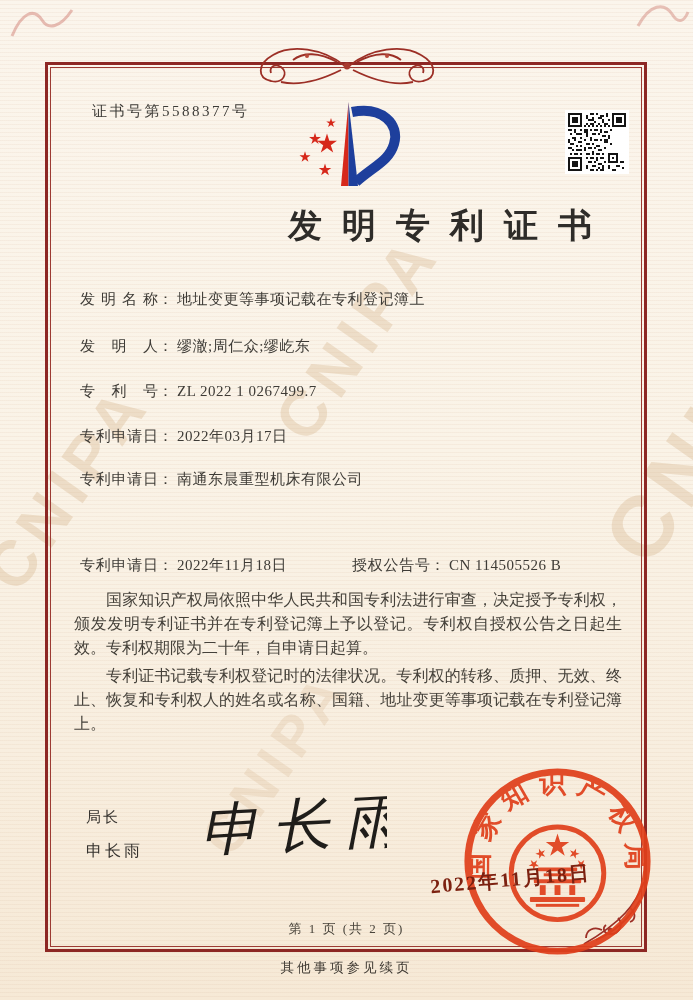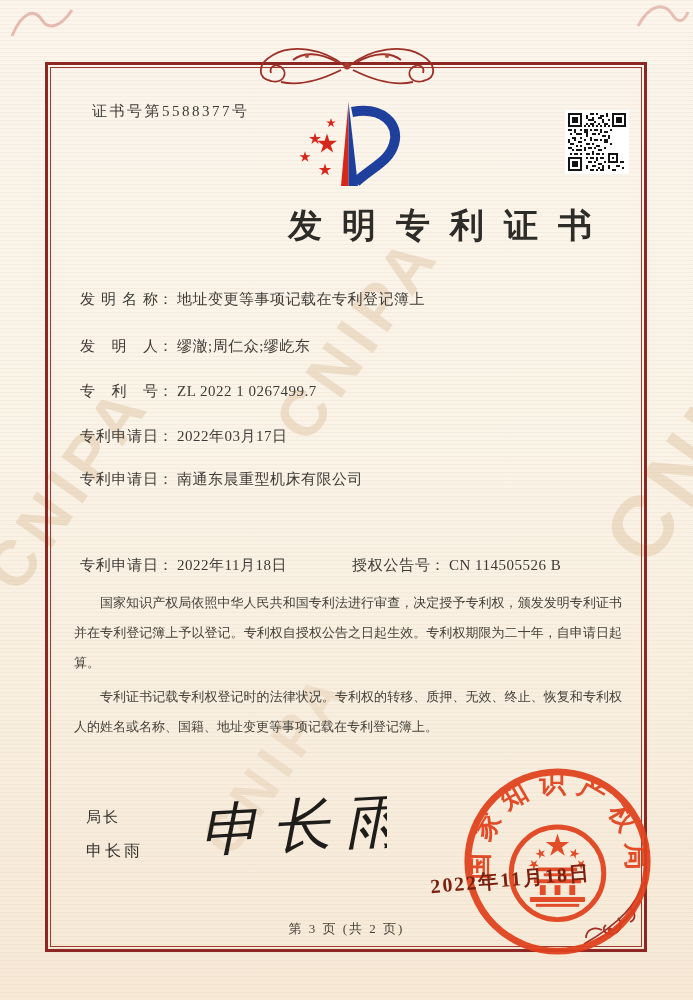--- a/index.html
+++ b/index.html
@@ -44,21 +44,21 @@
     text-align:right;font-size:34px;font-weight:600;color:#2e2c29;
     letter-spacing:20px;padding-left:20px;box-sizing:border-box;
   }
   .row{position:absolute;left:80px;width:545px;z-index:4;font-size:15px;color:#3e3b36;white-space:nowrap;}
   .flabel{display:inline-block;width:78px;text-align:justify;text-align-last:justify;vertical-align:top;}
   .colon{display:inline-block;margin-right:4px;}
   .fvalue{letter-spacing:0.5px;}
   .pair2{position:absolute;left:272px;top:0;}
   .paras{
     position:absolute;left:74px;top:588px;width:548px;z-index:4;
-    font-size:13px;line-height:30px;color:#45413a;text-align:justify;
+    font-size:16px;line-height:24px;color:#45413a;text-align:justify;
   }
   .paras p{margin:0;text-indent:2em;}
   .paras p + p{margin-top:4px;}
   .director{
     position:absolute;left:86px;z-index:4;
     font-family:"Liberation Sans","DejaVu Sans",sans-serif;
     font-weight:400;color:#35322e;
   }
   .director.t1{top:808px;font-size:15px;letter-spacing:2px;}
   .director.t2{top:841px;font-size:16px;letter-spacing:3px;}
@@ -325,15 +325,16 @@
           <rect x="97" y="124" width="6" height="10"></rect>
           <rect x="112" y="124" width="6" height="10"></rect>
           <rect x="72" y="136" width="56" height="5" rx="1"></rect>
           <rect x="78" y="143" width="44" height="3"></rect>
         </g>
       </g>
     </g>
   </svg>
   <div class="seal-date">2022年11月18日</div>
 
-  <div class="page-info">第 3 页 (共 2 页)</div>
+  <div class="page-info">第 1 页 (共 2 页)</div>
+  <div class="continuation">其他事项参见续页</div>
 
 </div>
 
 </body></html>

